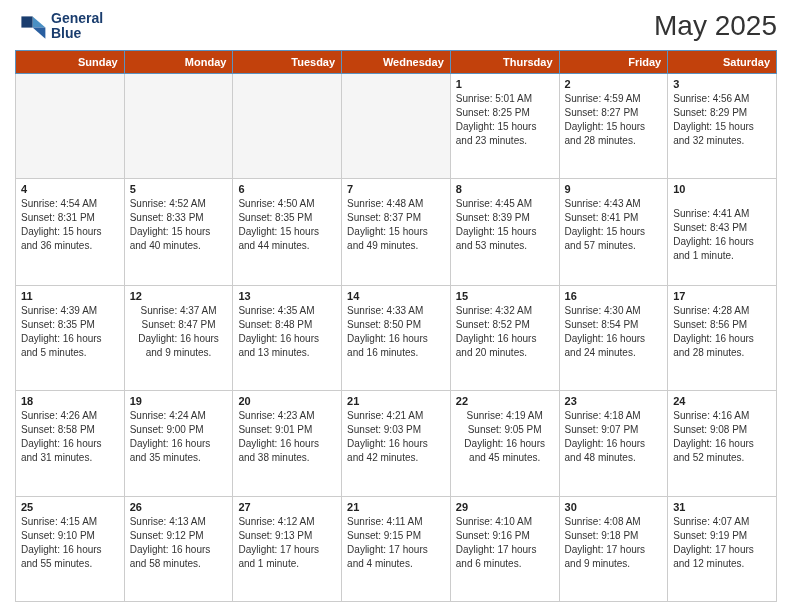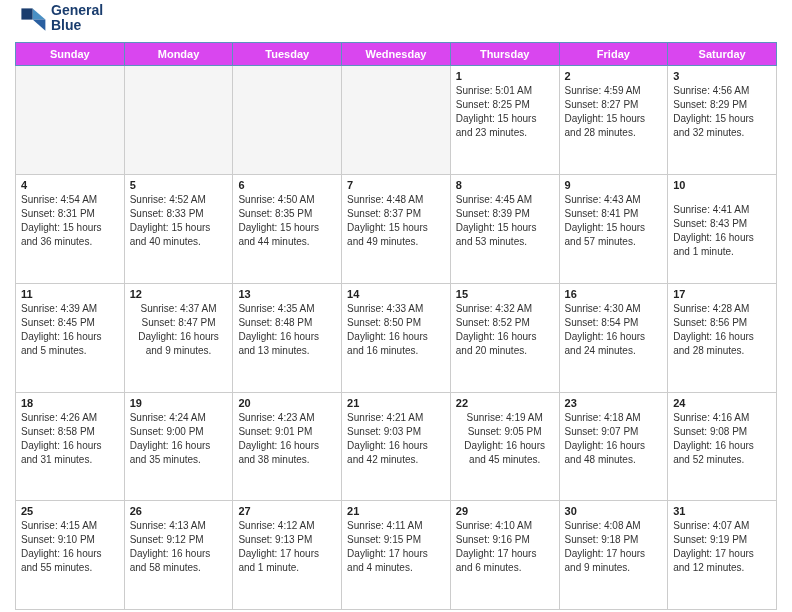--- a/index.html
+++ b/index.html
@@ -6,21 +6,21 @@
     body {
       font-family: Arial, sans-serif;
       background: #fff;
       width: 792px;
       height: 612px;
       overflow: hidden;
     }
     .page {
       width: 792px;
       height: 612px;
-      padding: 2px 15px;
+      padding: 10px 15px;
       display: flex;
       flex-direction: column;
     }
     .header {
       display: flex;
       justify-content: space-between;
       align-items: flex-start;
       margin-bottom: 8px;
     }
     .logo {
@@ -54,23 +54,23 @@
     }
     .calendar {
       flex: 1;
       border: 1px solid #ccc;
       border-collapse: collapse;
       width: 100%;
       table-layout: fixed;
       font-size: 9.5px;
     }
     .calendar thead tr th {
-      background: #d946ef;
+      background: #c2410c;
       color: #fff;
-      text-align: center;
+      text-align: right;
       padding: 5px 6px;
       font-size: 11px;
       border: 1px solid #5a92c0;
     }
     .calendar tbody tr td {
       vertical-align: top;
       padding: 4px 5px;
       border: 1px solid #ccc;
       height: 88px;
       background: #fff;
@@ -103,20 +103,21 @@
         <polygon points="22,8 38,22 22,22" fill="#4a90c4"></polygon>
         <polygon points="22,22 38,22 38,36" fill="#2a5fa0"></polygon>
         <polygon points="8,8 22,8 22,22 8,22" fill="#1a3d6e"></polygon>
       </svg>
       <div class="logo-text">
         <span>General</span>
         <span>Blue</span>
       </div>
     </div>
     <div class="title-block">
+      <div class="main-title">May 2025</div>
     </div>
   </div>
 
   <table class="calendar">
     <thead>
       <tr>
       <th>Sunday</th>
           <th>Monday</th>
           <th>Tuesday</th>
           <th>Wednesday</th>
@@ -201,21 +202,21 @@
             <div class="day-info" style="white-space: pre-line; margin-top: 12px;">Sunrise: 4:41 AM
 Sunset: 8:43 PM
 Daylight: 16 hours
 and 1 minute.</div>
           </td>
         </tr>
         <tr>
           <td>
             <div class="day-number">11</div>
             <div class="day-info" style="white-space: pre-line;">Sunrise: 4:39 AM
-Sunset: 8:45 PM
+Sunset: 8:35 PM
 Daylight: 16 hours
 and 5 minutes.</div>
           </td>
           <td>
             <div class="day-number">12</div>
             <div class="day-info" style="white-space: pre-line; text-align: center;">Sunrise: 4:37 AM
 Sunset: 8:47 PM
 Daylight: 16 hours
 and 9 minutes.</div>
           </td>

